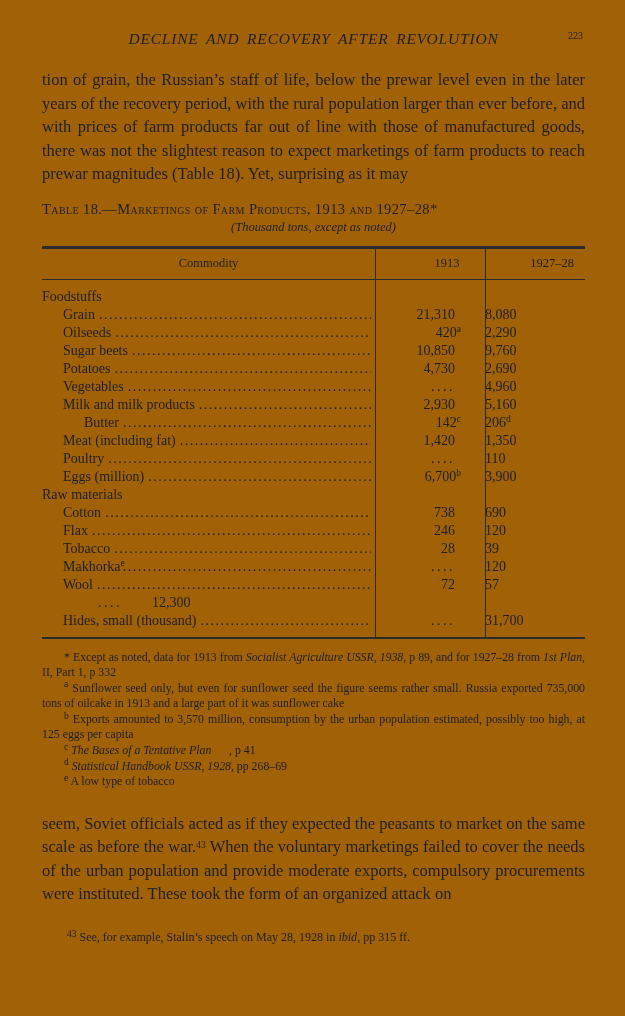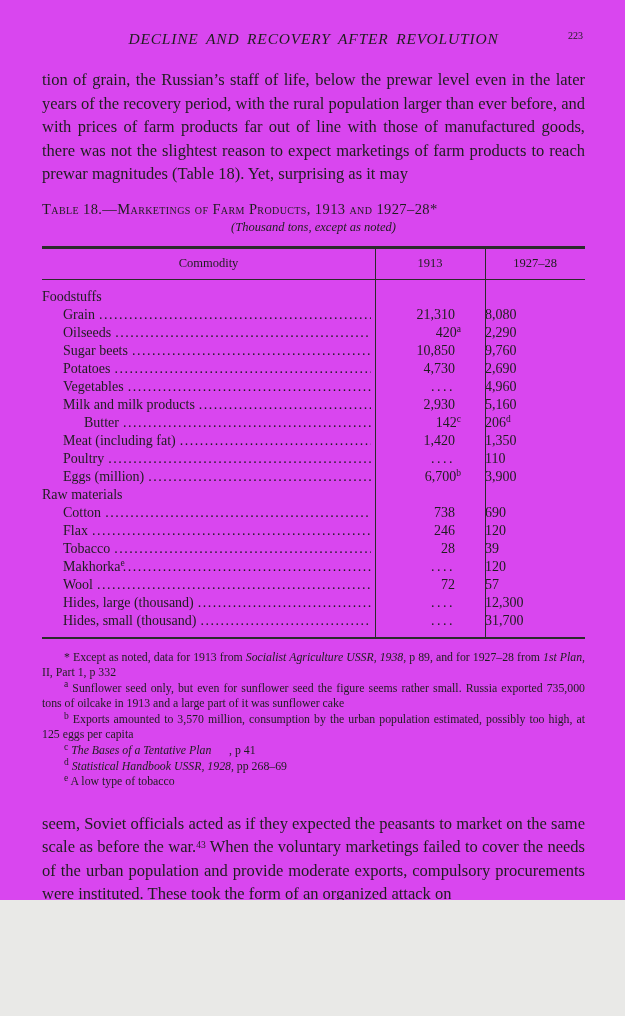--- a/index.html
+++ b/index.html
@@ -1,18 +1,18 @@
 <!DOCTYPE html>
 <html><head>
 <meta charset="utf-8">
 <style>
   * { box-sizing: border-box; }
   html, body { margin: 0; padding: 0; background: #e9e9e7; }
   .page {
-    width: 625px; height: 900px; margin: 0 auto; background: #d946ef;
+    width: 625px; height: 1016px; margin: 0 auto; background: #a16207;
     font-family: "Liberation Serif", "DejaVu Serif", serif;
     color: #1e1e1e; padding: 30px 40px 0 42px; overflow: hidden; position: relative;
   }
   
   .running-head { position: relative; text-align: center; height: 22px; margin-bottom: 16px; }
   .head-title { font-style: italic; font-size: 15.5px; letter-spacing: 0.8px; word-spacing: 3px; }
   .page-num { position: absolute; right: 2px; top: 0; font-size: 10px; }
   
   .body-text { font-size: 16.5px; line-height: 23.5px; text-align: justify; margin: 0; }
   .intro { margin-bottom: 15px; }
@@ -20,21 +20,21 @@
   
   .t-title { text-align: left; font-variant: small-caps; font-size: 14.5px; letter-spacing: 0.4px; }
   .t-subtitle { text-align: center; font-style: italic; font-size: 12.5px; margin-top: 2px; }
   
   .t-frame { margin-top: 11px; }
   .rule-double { height: 2px; border-top: 2px solid #2b2b2b; border-bottom: 1px solid #2b2b2b; }
   .rule-single { height: 2px; background: #2b2b2b; }
   .t-grid { position: relative; }
   .vline { position: absolute; top: 0; bottom: 0; width: 1px; background: #2b2b2b; }
   .v1 { left: 333px; } .v2 { left: 443px; }
-  .t-header { display: flex; height: 30px; align-items: center; font-size: 12.5px; }
+  .t-header { display: flex; height: 30px; align-items: center; font-size: 12.5px; gap: 17px; }
   .th { text-align: center; }
   .th.c0 { width: 333px; } .th.c1 { width: 110px; } .th.c2 { flex: 1; }
   .header-sep { height: 1px; background: #2b2b2b; }
   .t-body { padding: 8px 0 7px; font-size: 14px; line-height: 18px; }
   .trow { display: flex; }
   .td.c0 { width: 333px; display: flex; align-items: baseline; overflow: hidden; padding-right: 4px; }
   .ind0 { padding-left: 0; } .ind1 { padding-left: 21px; } .ind2 { padding-left: 42px; }
   .leader { flex: 1; overflow: hidden; white-space: nowrap; margin-left: 4px; }
   .leader::after { content: "...................................................................."; letter-spacing: 1.5px; }
   .td.c1 { width: 110px; text-align: right; padding-right: 30px; }
@@ -206,24 +206,20 @@
             </div>
             <div class="trow">
               <div class="td c0 ind1">
                 <span class="lab">Wool</span>
                 <span class="leader"></span>
               </div>
               <div class="td c1"><span>72</span></div>
               <div class="td c2"><span>57</span></div>
             </div>
             <div class="trow">
-              <div class="td c0 ind1">
-                <span class="lab">Hides, large (thousand)</span>
-                <span class="leader"></span>
-              </div>
               <div class="td c1"><span class="dots">....</span></div>
               <div class="td c2"><span>12,300</span></div>
             </div>
             <div class="trow">
               <div class="td c0 ind1">
                 <span class="lab">Hides, small (thousand)</span>
                 <span class="leader"></span>
               </div>
               <div class="td c1"><span class="dots">....</span></div>
               <div class="td c2"><span>31,700</span></div>

